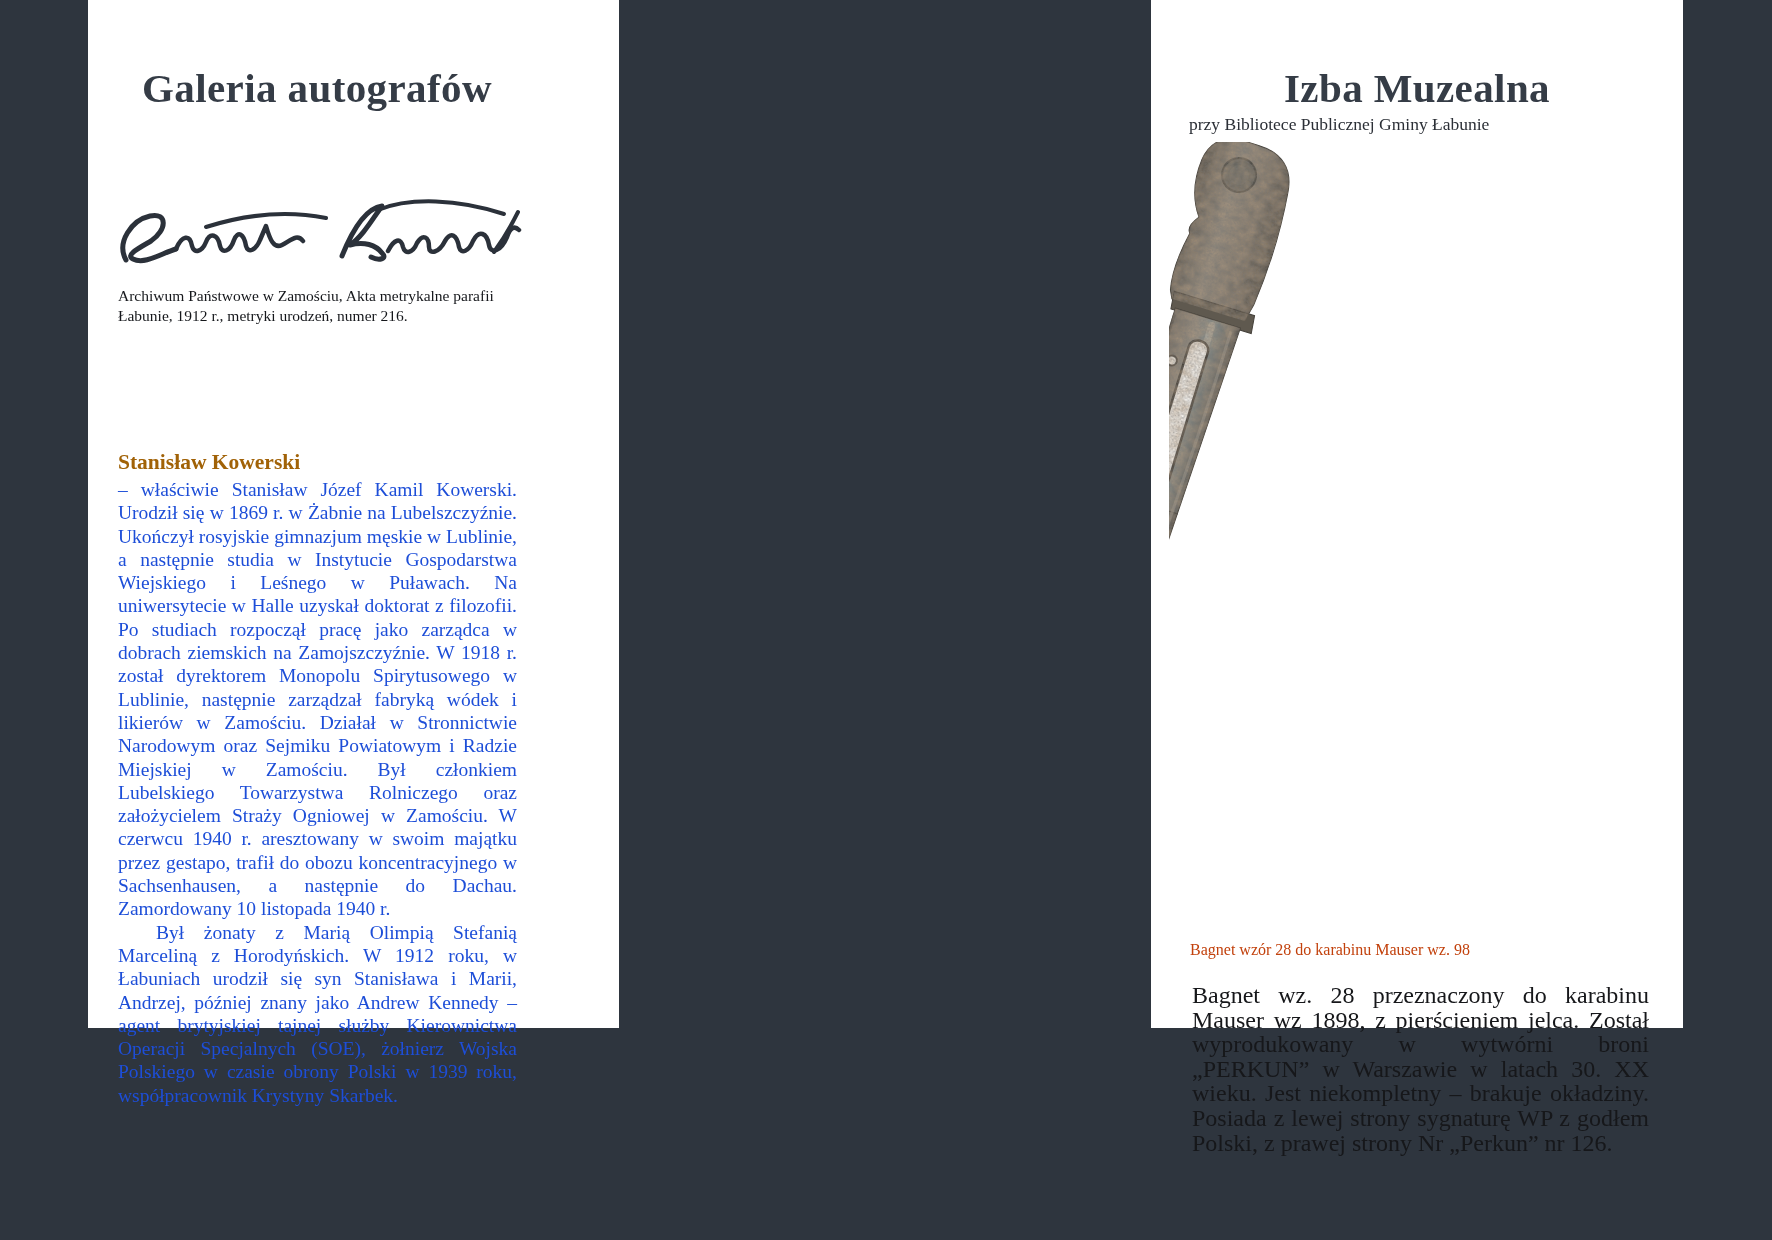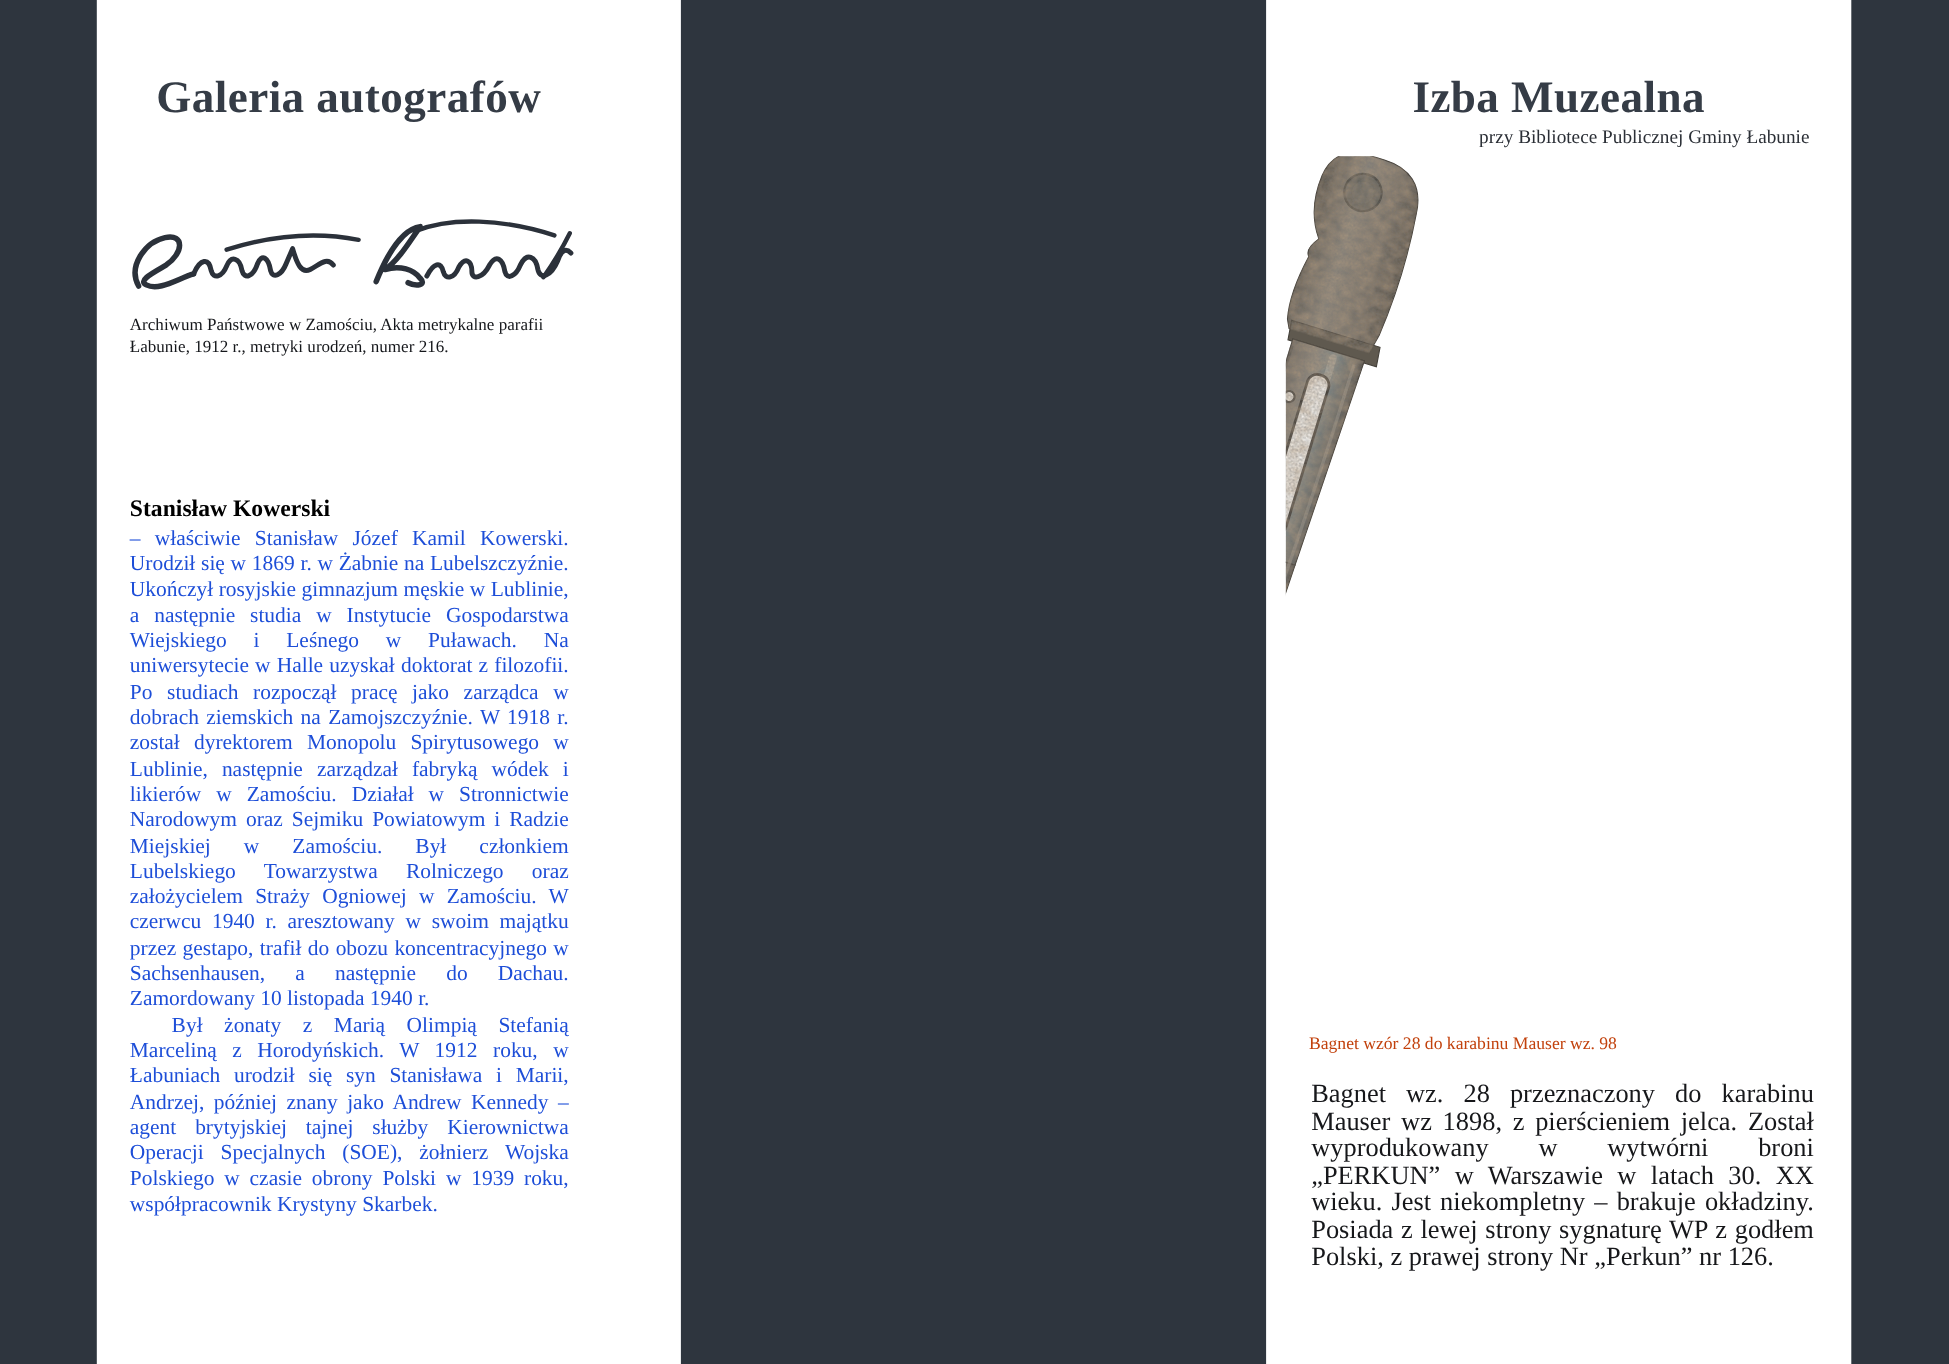--- a/index.html
+++ b/index.html
@@ -1,54 +1,54 @@
 <!DOCTYPE html>
 <html><head>
 <meta charset="utf-8">
 <style>
   html,body { margin:0; padding:0; background:#2e353e; }
   .canvas {
     position:relative; width:1772px; height:1240px;
     background:#2e353e; overflow:hidden;
     font-family:"Liberation Serif","DejaVu Serif",serif;
   }
-  .page { position:absolute; top:0; height:1240px; background:#ffffff; }
+  .page { position:absolute; top:0; height:1028px; background:#ffffff; }
   .page-left  { left:88px;  width:531px; }
   .page-right { left:1151px; width:532px; }
 
   .l-title {
     position:absolute; left:30px; top:64px; width:398px;
     text-align:center; font-size:41px; font-weight:bold;
     color:#353c46; letter-spacing:0.4px; margin:0;
   }
   .signature-wrap { position:absolute; left:22px; top:196px; width:412px; height:94px; }
   .l-caption {
     position:absolute; left:30px; top:286px; width:400px;
     font-size:15.5px; line-height:19.5px; color:#15171b; margin:0;
   }
   .l-heading {
     position:absolute; left:30px; top:450px; width:398px;
-    font-size:21.5px; font-weight:bold; color:#000000; margin:0;
+    font-size:21.5px; font-weight:bold; color:#a16207; margin:0;
   }
   .l-body {
     position:absolute; left:30px; top:478px; width:399px;
     font-size:19.5px; line-height:23.3px; color:#1d4ed8;
     text-align:justify;
   }
   .l-body p { margin:0; }
   .l-body p + p { text-indent:38px; }
 
   .r-title {
     position:absolute; left:38px; top:64px; width:456px;
     text-align:center; font-size:41px; font-weight:bold;
     color:#353c46; letter-spacing:0.4px; margin:0;
   }
   .r-subtitle {
     position:absolute; left:38px; top:114px; width:456px;
-    text-align:right; font-size:17.5px; color:#2b2f36; margin:0;
+    text-align:left; font-size:17.5px; color:#2b2f36; margin:0;
   }
   .bayonet-wrap { position:absolute; left:18px; top:142px; width:340px; height:730px; }
   .r-photo-caption {
     position:absolute; left:39px; top:941px; width:460px;
     font-size:16px; color:#c2410c; margin:0;
   }
   .r-body {
     position:absolute; left:41px; top:983px; width:457px;
     font-size:24px; line-height:24.6px; color:#16171a;
     text-align:justify; margin:0;

